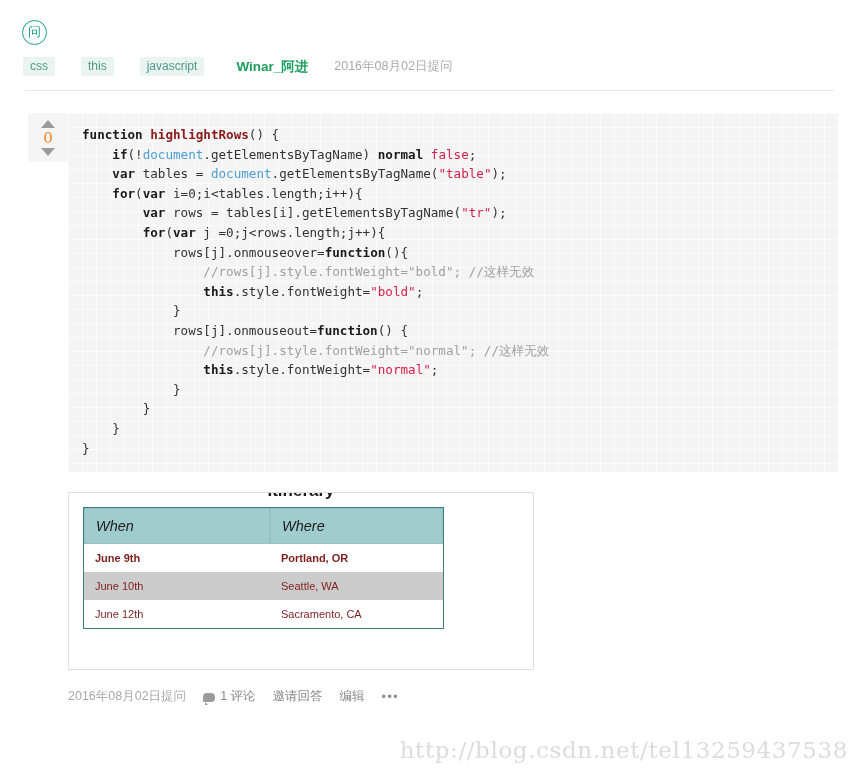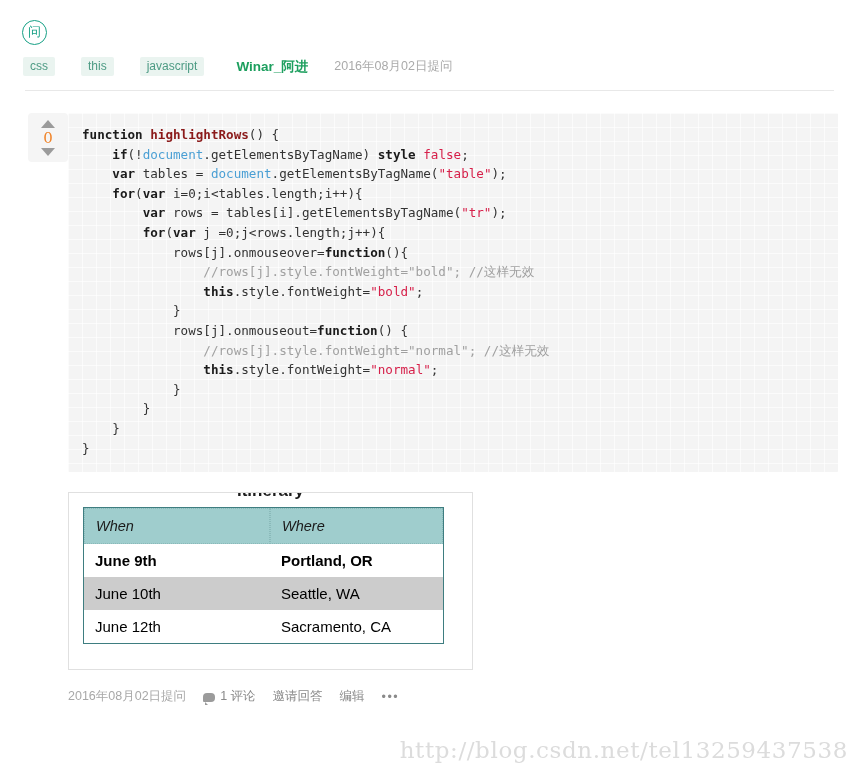--- a/index.html
+++ b/index.html
@@ -119,21 +119,21 @@
   .st { color: #d6204a; }                             
   .cm { color: #a0a0a0; }                             
   .bi { color: #1b1b1b; font-weight: bold; }          
   .pl { color: #333; }                                
 
   
   .demo-wrap {
     margin: 20px 0 0 0;
     border: 1px solid #e0e0e0;
     background: #fff;
-    width: 405px;
+    width: 466px;
     height: 178px;
     padding: 0 14px;
     overflow: hidden;
     position: relative;
   }
   .demo-inner { position: relative; top: -16px; }
   .demo-caption {
     text-align: center;
     font-weight: bold;
     font-size: 17px;
@@ -154,22 +154,22 @@
     border: 1px dotted #8ab9b9;
     font-style: italic;
     font-weight: normal;
     text-align: left;
     font-size: 14.5px;
     color: #1b1b1b;
     padding: 9px 10px 9px 11px;
   }
   table.itinerary td {
     padding: 8px 10px 8px 11px;
-    font-size: 15px;
-    color: #000000;
+    font-size: 11px;
+    color: #7f1d1d;
     border: 0;
   }
   table.itinerary tr.row-bold td { font-weight: bold; }
   table.itinerary tr.row-gray td { background: #cccccc; }
   table.itinerary th.col-when, table.itinerary td.col-when { width: 186px; }
 
   
   .q-text {
     margin: 20px 0 0 0;
     font-size: 14px;
@@ -246,21 +246,21 @@
     <div class="vote-box">
       <div class="tri tri-up"></div>
       <div class="vote-num">0</div>
       <div class="tri tri-down"></div>
     </div>
   </div>
 
   <div class="content-col">
 
     <pre class="code-block"><code><span class="k">function</span> <span class="fn">highlightRows</span><span class="pl">() {</span>
-<span class="pl">    </span><span class="k">if</span><span class="pl">(!</span><span class="ob">document</span><span class="pl">.getElementsByTagName) </span><span class="k">style</span> <span class="st">false</span><span class="pl">;</span>
+<span class="pl">    </span><span class="k">if</span><span class="pl">(!</span><span class="ob">document</span><span class="pl">.getElementsByTagName) </span><span class="k">normal</span> <span class="st">false</span><span class="pl">;</span>
 <span class="pl">    </span><span class="k">var</span><span class="pl"> tables = </span><span class="ob">document</span><span class="pl">.getElementsByTagName(</span><span class="st">"table"</span><span class="pl">);</span>
 <span class="pl">    </span><span class="k">for</span><span class="pl">(</span><span class="k">var</span><span class="pl"> i=0;i&lt;tables.length;i++){</span>
 <span class="pl">        </span><span class="k">var</span><span class="pl"> rows = tables[i].getElementsByTagName(</span><span class="st">"tr"</span><span class="pl">);</span>
 <span class="pl">        </span><span class="k">for</span><span class="pl">(</span><span class="k">var</span><span class="pl"> j =0;j&lt;rows.length;j++){</span>
 <span class="pl">            rows[j].onmouseover=</span><span class="k">function</span><span class="pl">(){</span>
 <span class="cm">                //rows[j].style.fontWeight="bold"; //这样无效</span>
 <span class="pl">                </span><span class="bi">this</span><span class="pl">.style.fontWeight=</span><span class="st">"bold"</span><span class="pl">;</span>
 <span class="pl">            }</span>
 <span class="pl">            rows[j].onmouseout=</span><span class="k">function</span><span class="pl">() {</span>
 <span class="cm">                //rows[j].style.fontWeight="normal"; //这样无效</span>

